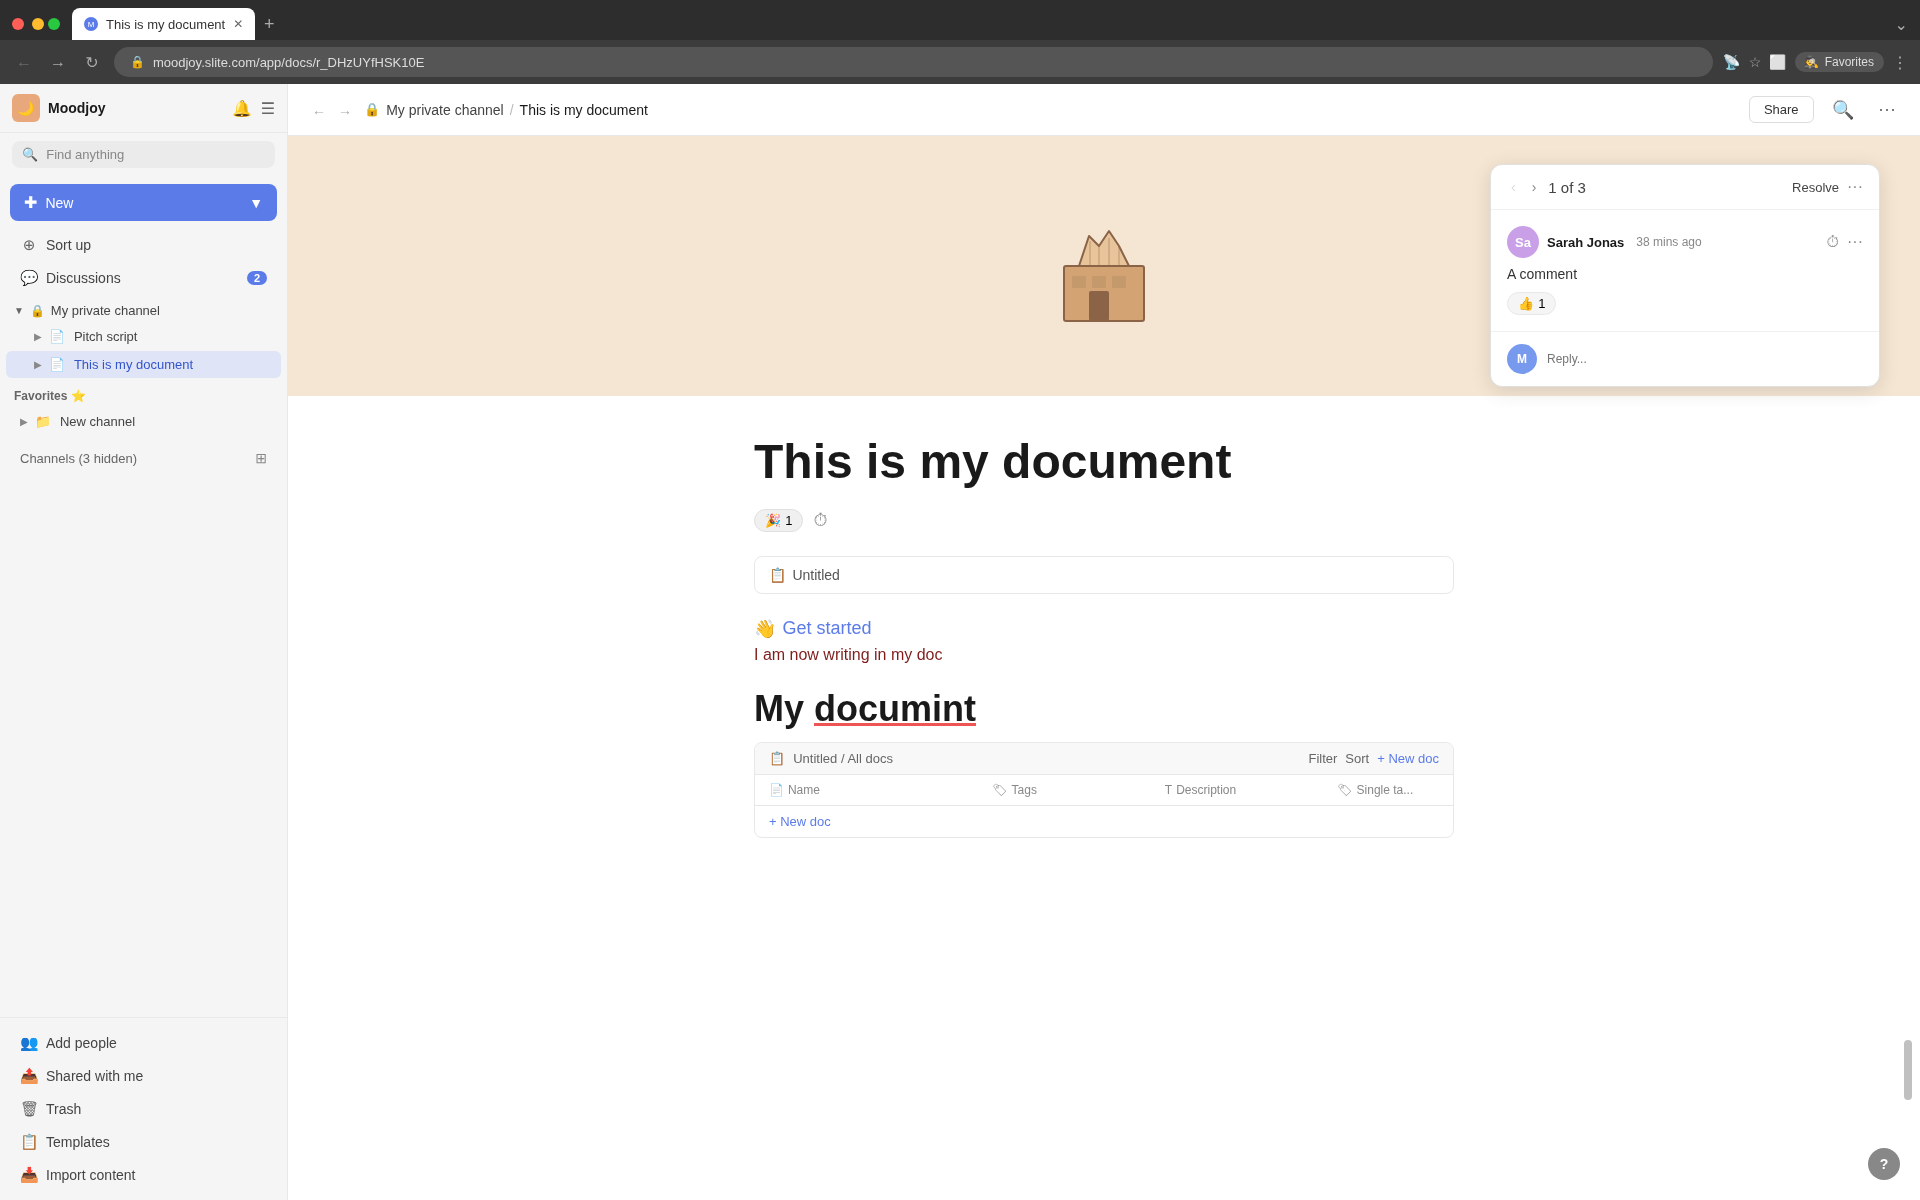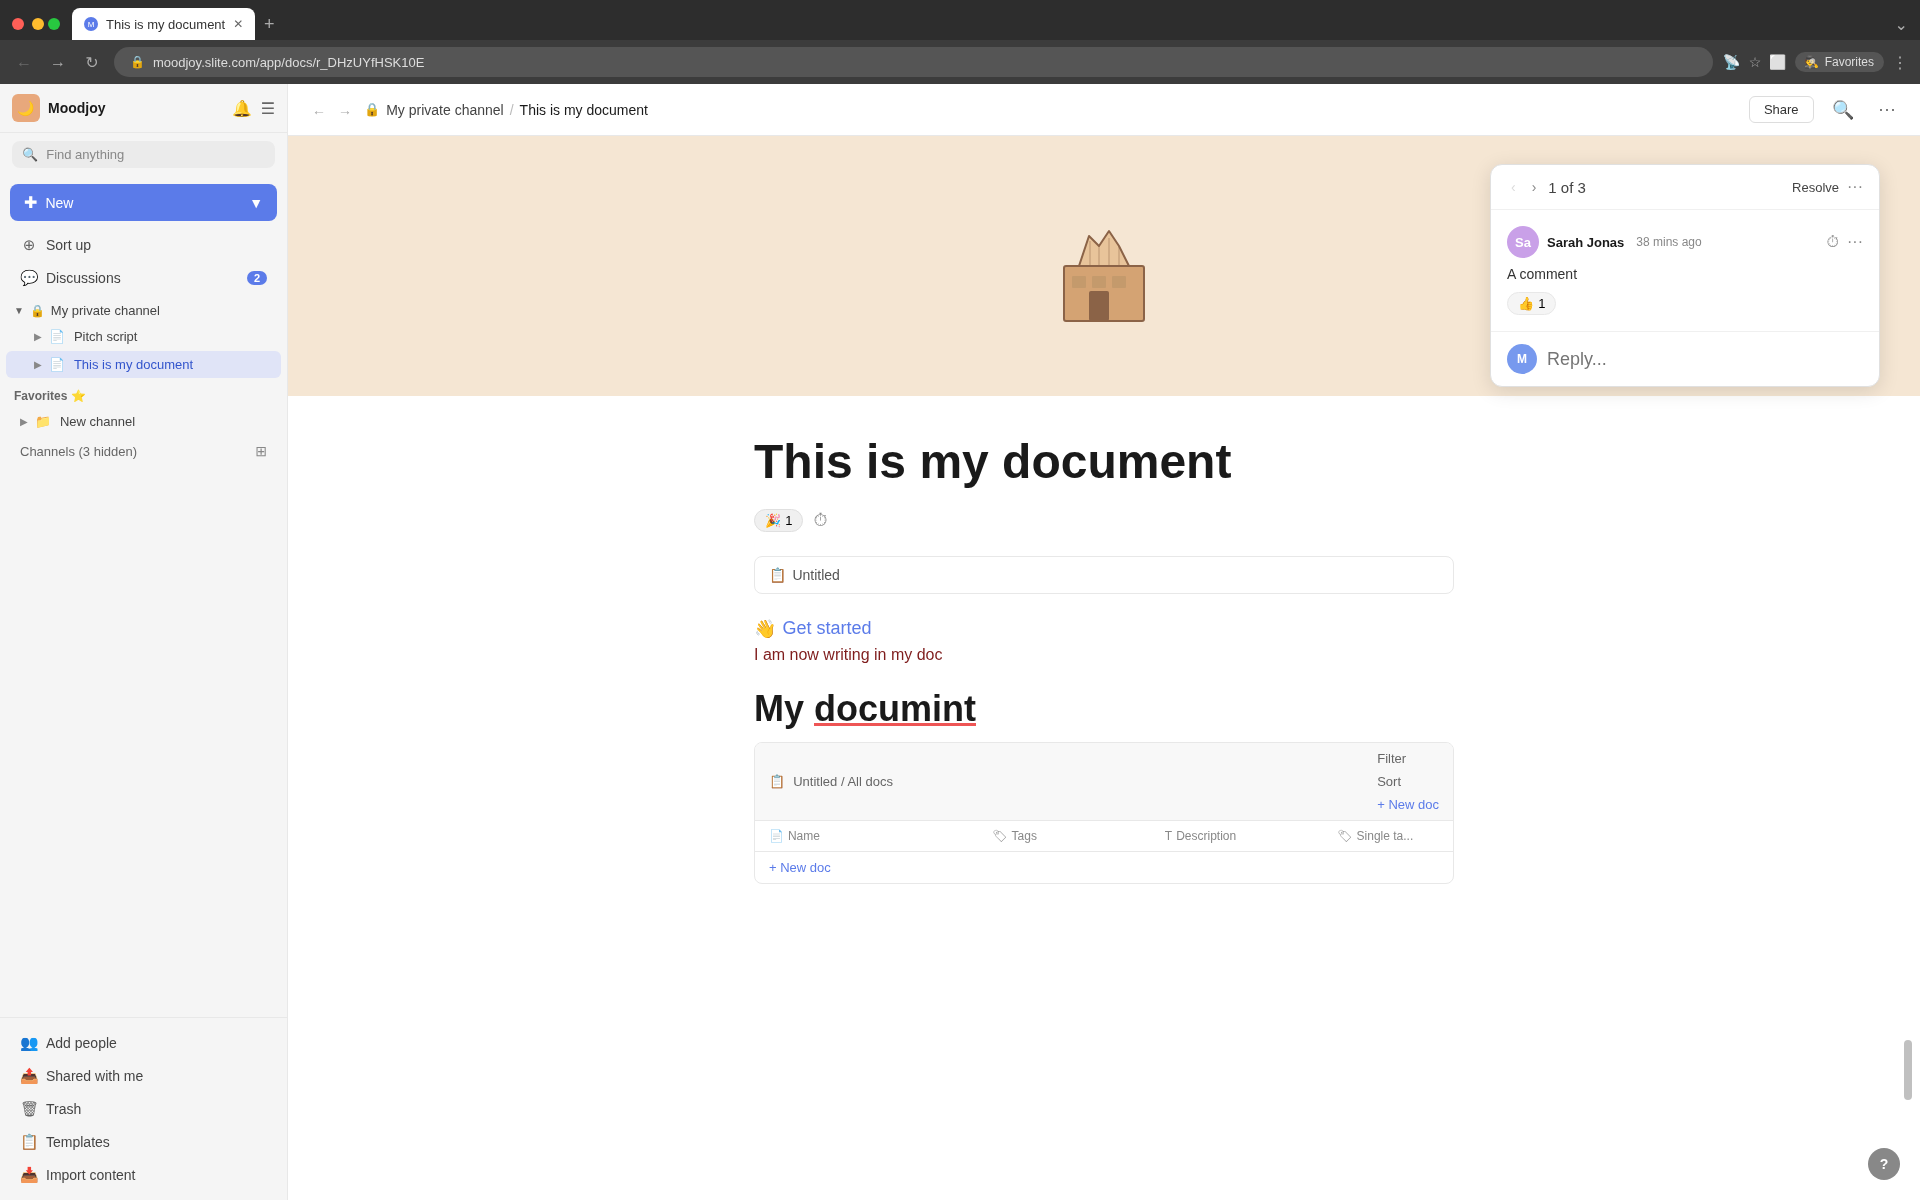--- a/index.html
+++ b/index.html
@@ -93,21 +93,21 @@
     .doc-section { margin-bottom: 16px; }
     .doc-section-link { color: #5b7be9; text-decoration: none; font-size: 18px; font-weight: 500; display: flex; align-items: center; gap: 6px; }
     .doc-body-text { font-size: 16px; color: #7f1d1d; margin-top: 6px; }
 
     .doc-heading { font-size: 36px; font-weight: 700; color: #1a1a1a; margin: 24px 0 12px; }
     .doc-heading .underline { text-decoration: underline; text-decoration-color: #e55; }
 
     
     .embed-table { border: 1px solid #e8e8e8; border-radius: 8px; overflow: hidden; }
     .embed-table-header { display: flex; align-items: center; padding: 8px 14px; background: #f8f8f8; border-bottom: 1px solid #e8e8e8; font-size: 13px; color: #666; gap: 8px; }
-    .embed-table-actions { display: flex; gap: 8px; margin-left: auto; flex-direction: column; }
+    .embed-table-actions { display: flex; gap: 8px; margin-left: auto; }
     .embed-table-action { font-size: 13px; color: #666; cursor: pointer; }
     .embed-table-action.new { color: #5b7be9; }
     .embed-table-cols { display: flex; padding: 8px 14px; border-bottom: 1px solid #e8e8e8; gap: 20px; }
     .embed-col { font-size: 12px; color: #888; font-weight: 500; display: flex; align-items: center; gap: 4px; }
     .embed-col.name { flex: 2; }
     .embed-col.tags { flex: 1.5; }
     .embed-col.desc { flex: 1.5; }
     .embed-col.single { flex: 1; }
     .embed-new-doc { padding: 8px 14px; font-size: 13px; color: #5b7be9; cursor: pointer; display: flex; align-items: center; gap: 4px; }
 
@@ -124,21 +124,21 @@
     .comment-author-row { display: flex; align-items: center; gap: 8px; margin-bottom: 8px; }
     .comment-avatar { width: 32px; height: 32px; border-radius: 50%; background: #c9a0e8; display: flex; align-items: center; justify-content: center; font-size: 13px; color: white; font-weight: 600; }
     .comment-author { font-size: 13px; font-weight: 600; color: #1a1a1a; }
     .comment-time { font-size: 12px; color: #888; margin-left: 4px; }
     .comment-actions { margin-left: auto; display: flex; gap: 8px; color: #888; }
     .comment-text { font-size: 14px; color: #333; margin-bottom: 10px; }
     .comment-reaction { background: #f5f5f5; border: 1px solid #e8e8e8; border-radius: 16px; padding: 3px 10px; font-size: 13px; cursor: pointer; display: inline-flex; align-items: center; gap: 4px; }
 
     .comment-reply-area { padding: 12px 16px; border-top: 1px solid #f0f0f0; display: flex; gap: 10px; align-items: center; }
     .reply-avatar { width: 30px; height: 30px; border-radius: 50%; background: #7799ee; display: flex; align-items: center; justify-content: center; font-size: 12px; color: white; font-weight: 600; }
-    .reply-input { flex: 1; border: none; outline: none; font-size: 18px; color: #888; background: transparent; }
+    .reply-input { flex: 1; border: none; outline: none; font-size: 12px; color: #888; background: transparent; }
 
     
     .cursor { position: absolute; pointer-events: none; }
     .cursor-arrow { font-size: 20px; }
 
     
     .scroll-indicator { position: absolute; right: 8px; bottom: 100px; width: 8px; height: 60px; background: #c0c0c0; border-radius: 4px; }
 
     
     .help-btn { position: absolute; bottom: 20px; right: 20px; width: 32px; height: 32px; border-radius: 50%; background: #888; display: flex; align-items: center; justify-content: center; color: white; font-size: 14px; font-weight: 600; cursor: pointer; }
@@ -245,21 +245,21 @@
         <span>Favorites</span>
         <span>⭐</span>
       </div>
 
       <div class="sub-item" style="padding-left:14px;">
         <span class="sub-item-arrow">▶</span>
         <span class="sub-item-icon">📁</span>
         <span>New channel</span>
       </div>
 
-      <div class="nav-item" style="margin-top:1px;">
+      <div class="nav-item" style="margin-top:8px;">
         <span style="font-size:13px;color:#666;">Channels (3 hidden)</span>
         <span style="margin-left:auto;font-size:14px;color:#888;">⊞</span>
       </div>
     </div>
 
     <div class="sidebar-bottom">
       <div class="nav-item">
         <span class="nav-icon">👥</span>
         <span>Add people</span>
       </div>

